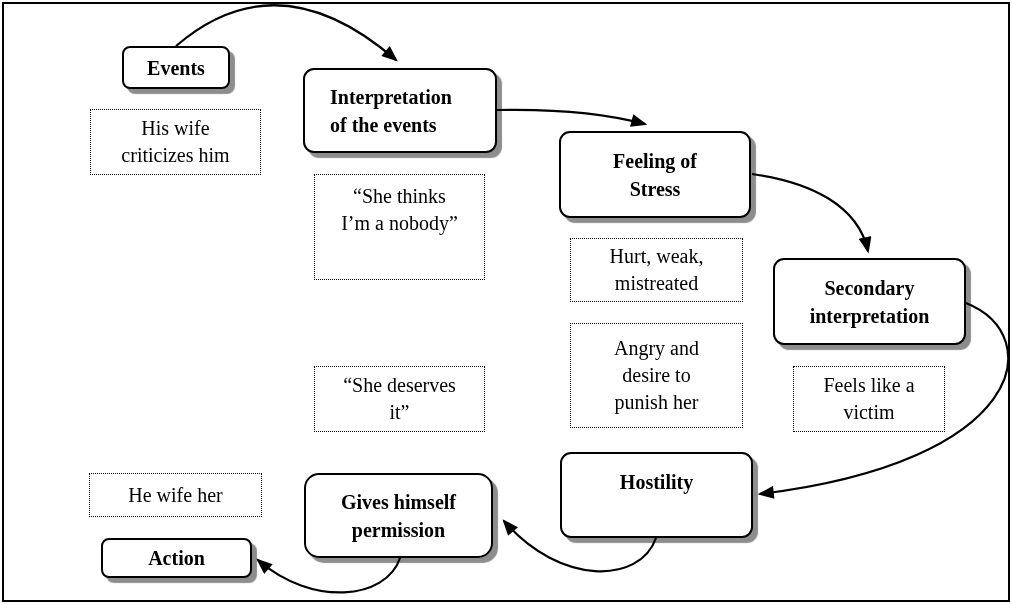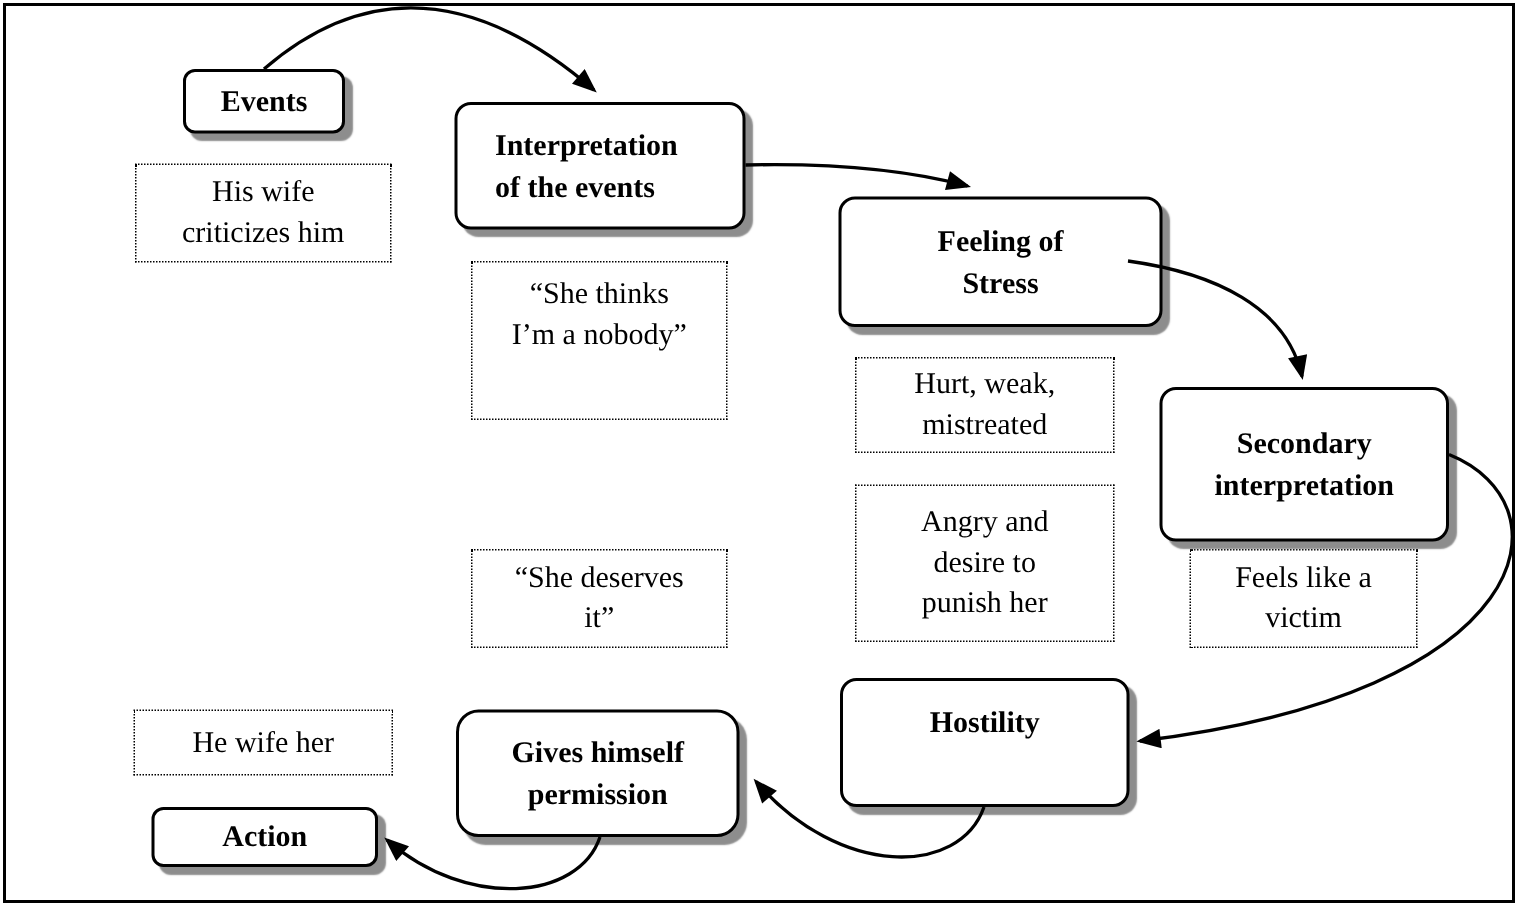--- a/index.html
+++ b/index.html
@@ -102,26 +102,26 @@
 
   <div class="node small" style="left:122px; top:46px; width:108px; height:43px;">
     <span>Events</span>
   </div>
 
   <div class="node align-left" style="left:303px; top:68px; width:194px; height:85px;">
     <span>Interpretation
 of the events</span>
   </div>
 
-  <div class="node" style="left:559px; top:131px; width:216px; height:87px;">
+  <div class="node" style="left:559px; top:131px; width:192px; height:87px;">
     <span>Feeling of
 Stress</span>
   </div>
 
-  <div class="node" style="left:773px; top:258px; width:193px; height:103px;">
+  <div class="node" style="left:773px; top:258px; width:193px; height:87px;">
     <span>Secondary
 interpretation</span>
   </div>
 
   <div class="node align-top" style="left:560px; top:452px; width:193px; height:86px;">
     <span>Hostility</span>
   </div>
 
   <div class="node" style="left:304px; top:473px; width:189px; height:85px;border-radius:15px;">
     <span>Gives himself

